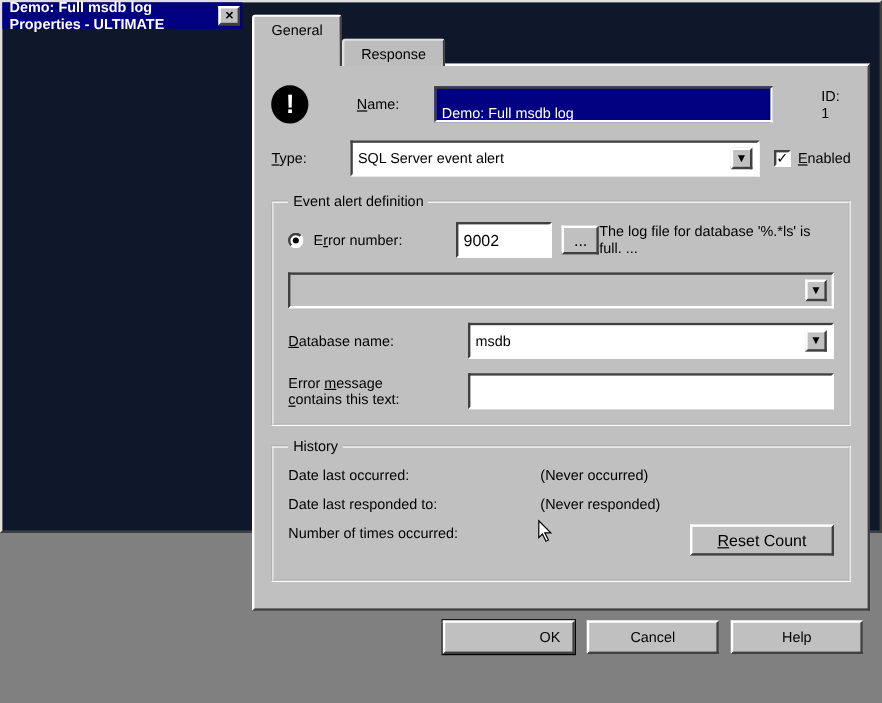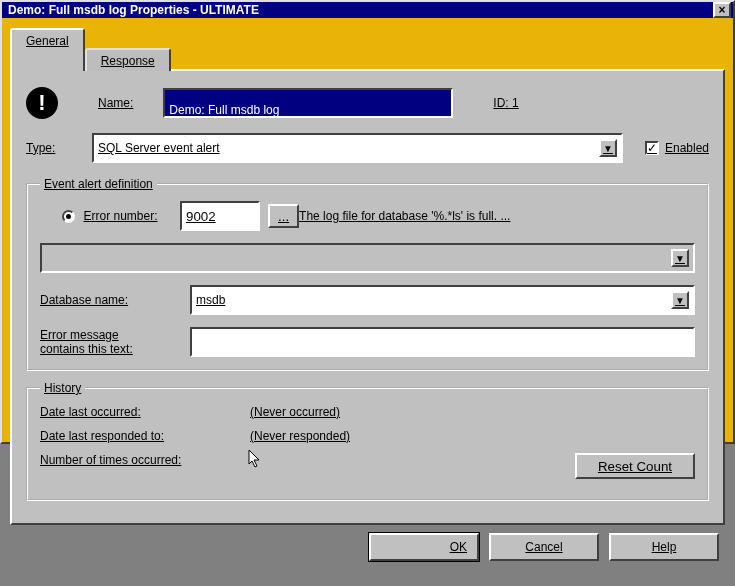--- a/index.html
+++ b/index.html
@@ -8,25 +8,25 @@
     font-family: "MS Sans Serif", Tahoma, sans-serif;
     font-size: 12px;
     background: #808080;
     width: 735px;
     height: 586px;
     overflow: hidden;
   }
   .window {
     width: 735px;
     height: 444px;
-    background: #eab308;
+    background: #0f172a;
     border: 2px solid;
     border-color: #dfdfdf #404040 #404040 #dfdfdf;
     display: flex;
-    flex-direction: column;
+    flex-direction: row;
   }
   .titlebar {
     background: #000080;
     color: #fff;
     display: flex;
     align-items: center;
     height: 22px;
     padding: 0 2px 0 6px;
     font-weight: bold;
   }
@@ -42,21 +42,20 @@
     line-height: 12px;
     font-family: Arial;
     font-size: 12px;
     cursor: default;
   }
   .client {
     flex: 1;
     padding: 8px;
     display: flex;
     flex-direction: column;
-    text-decoration: underline;
   }
   .tabs-row {
     display: flex;
     position: relative;
     top: 2px;
     z-index: 2;
   }
   .tab {
     padding: 4px 14px 6px 14px;
     background: #c0c0c0;
@@ -97,21 +96,21 @@
     background: #fff;
     padding: 13px 4px;
     height: 24px;
   }
   .name-field {
     width: 290px;
     background: #000080;
     color: #fff;
   }
   .id-label { margin-left: 40px; }
-  .type-select { flex: 1; margin-right: 22px; display:flex; align-items:center; }
+  .type-select { flex: 1; margin-right: 12px; display:flex; align-items:center; }
   .dropdown {
     display:flex; align-items:center; justify-content:space-between;
     width:100%;
   }
   .dropbtn {
     width:18px; height:18px; background:#c0c0c0;
     border:2px solid; border-color:#fff #404040 #404040 #fff;
     display:flex;align-items:center;justify-content:center;
     font-size:10px;
   }
@@ -153,21 +152,21 @@
     text-align:center;line-height:24px;margin-left:10px;cursor:default;
     padding:0 10px;
   }
   .btn.default{box-shadow:0 0 0 1px #000;text-align:right;}
   .btn.disabled{color:#808080;text-shadow:1px 1px 0 #fff;}
   .bottom-buttons{
     display:flex;justify-content:flex-end;padding:8px 6px 4px 6px;
   }
   .desc-text{flex:1;}
   .evtrow{display:flex;align-items:center;margin-bottom:12px;}
-  .evtlabel{width:140px;display:flex;align-items:center;justify-content:center;}
+  .evtlabel{width:140px;display:flex;align-items:center;}
   .evtlabel2{width:150px;}
   .cursor-arrow{
     position:relative;
     display:inline-block;
     width:14px;height:18px;
   }
   .cursor-arrow svg{position:absolute;top:-4px;left:-2px;}
 </style>
 </head>
 <body>

